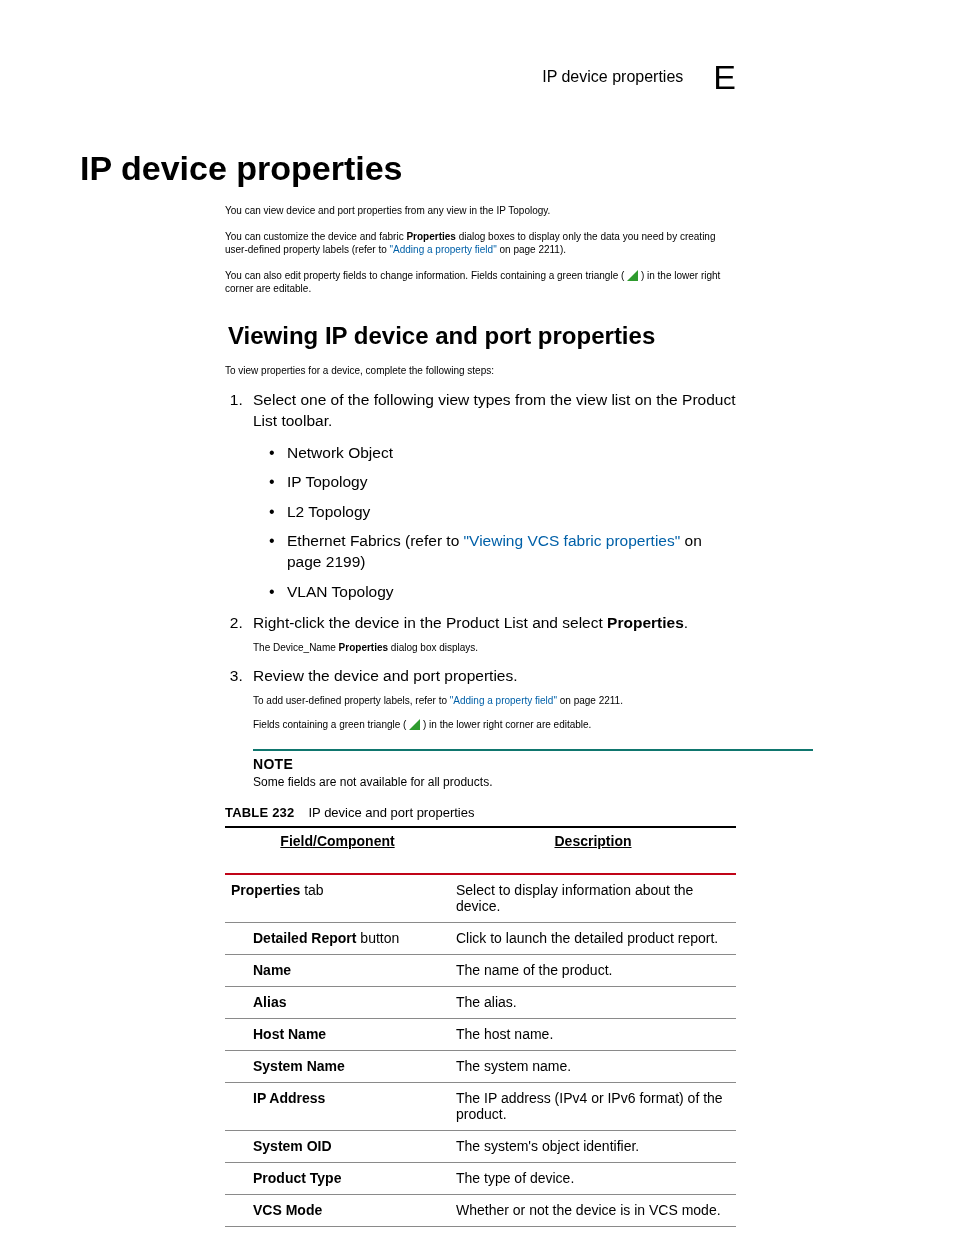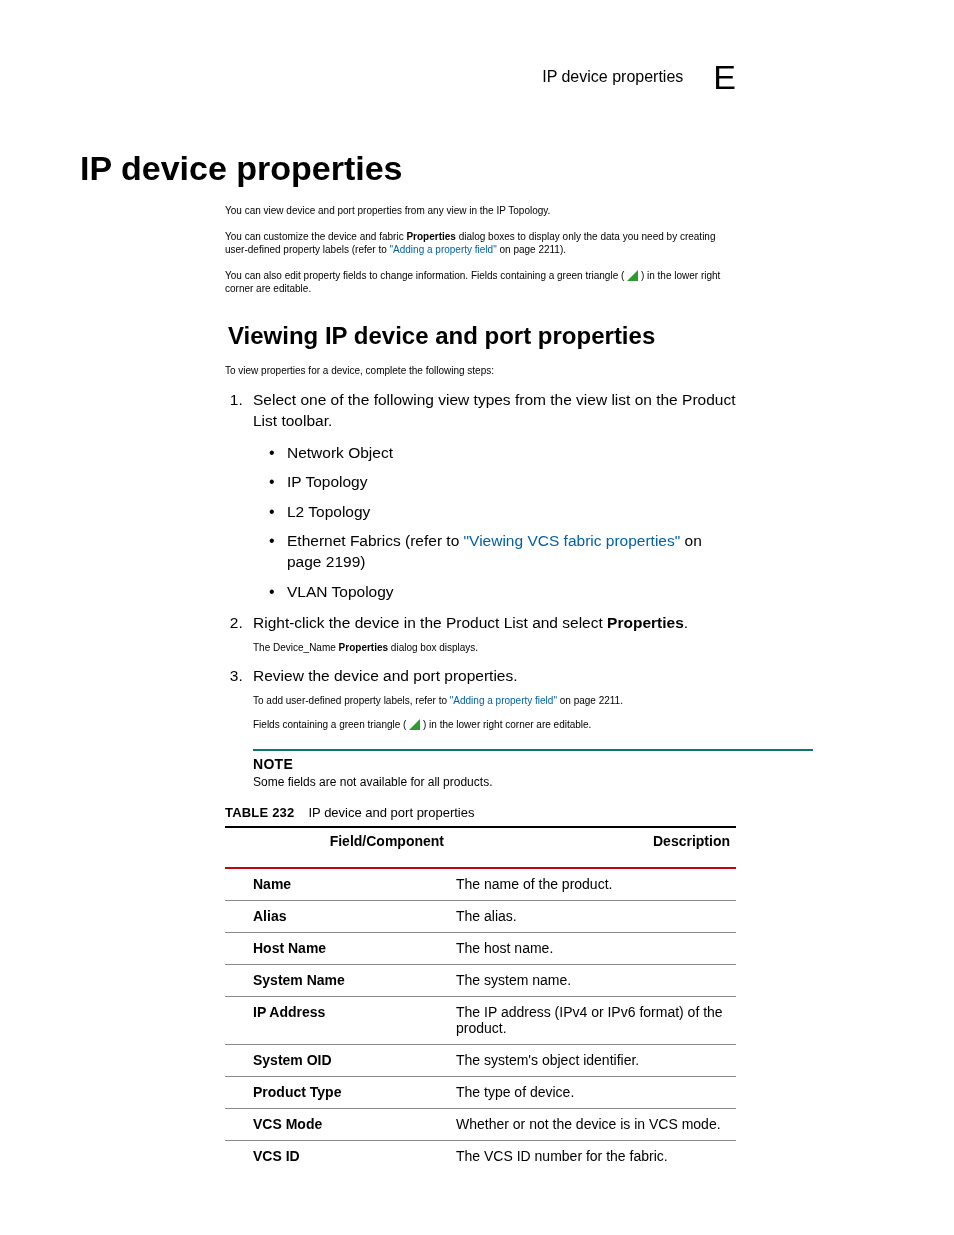--- a/index.html
+++ b/index.html
@@ -112,28 +112,29 @@
     font-weight: 700;
     letter-spacing: 0.2px;
     margin-right: 14px;
   }
   table.props {
     width: 100%;
     border-collapse: collapse;
     font-size: 14px;
   }
   table.props th {
-    text-align: right;
+    text-align: center;
     font-family: "Arial Narrow", Arial, sans-serif;
     font-stretch: condensed;
     font-weight: 700;
     font-size: 14px;
-    padding: 5px 6px 18px 6px;
+    padding: 5px 6px 24px 6px;
     border-top: 2px solid #000;
     border-bottom: 2px solid #c00418;
+    text-decoration: underline;
   }
   table.props td {
     padding: 7px 6px 8px 6px;
     border-bottom: 1px solid #8a8a8a;
     vertical-align: top;
   }
   table.props tr:last-child td {
     border-bottom: none;
   }
   .fcol0 { width: 225px; }
@@ -227,20 +228,28 @@
           <col>
         </colgroup>
       <thead>
         <tr>
           <th>Field/Component</th>
           <th>Description</th>
         </tr>
       </thead>
       <tbody id="tbody">
           <tr>
+            <td><span><span class="bold">Properties</span><span> tab</span></span></td>
+            <td>Select to display information about the device.</td>
+          </tr>
+          <tr>
+            <td><span class="indent1"><span class="bold">Detailed Report</span><span> button</span></span></td>
+            <td>Click to launch the detailed product report.</td>
+          </tr>
+          <tr>
             <td><span class="indent1"><span class="bold">Name</span></span></td>
             <td>The name of the product.</td>
           </tr>
           <tr>
             <td><span class="indent1"><span class="bold">Alias</span></span></td>
             <td>The alias.</td>
           </tr>
           <tr>
             <td><span class="indent1"><span class="bold">Host Name</span></span></td>
             <td>The host name.</td>

